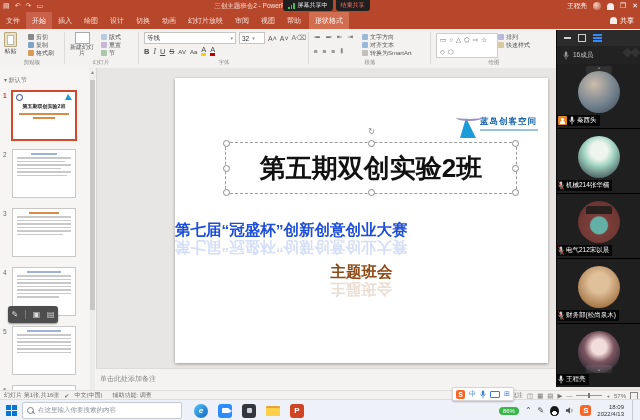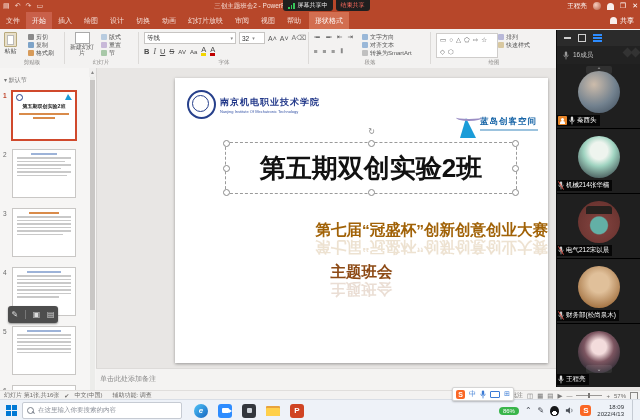--- a/index.html
+++ b/index.html
@@ -69,21 +69,21 @@
   .logoR{position:absolute;right:10px;top:10px;display:flex;align-items:center;gap:4px;}
   .sail{width:0;height:0;border-left:6px solid transparent;border-right:10px solid transparent;border-bottom:20px solid #1b9cd8;transform:rotate(8deg);}
   .sail-swoosh{position:absolute;left:-4px;bottom:-2px;width:26px;height:5px;border-bottom:2px solid #9b8ec4;border-radius:50%;}
   .makername{font-size:8.5px;font-weight:bold;color:#1966a8;letter-spacing:1px;white-space:nowrap;margin-top:28px;}
   .maker-sub{height:2px;width:58px;background:#9cc3de;margin-top:1px;}
   .selbox{position:absolute;left:50px;top:64px;width:290px;height:50px;border:1px dashed #9a9a9a;}
   .hd{position:absolute;width:5px;height:5px;border:1px solid #8a8a8a;background:#fff;border-radius:50%;}
   .rot{position:absolute;left:50%;top:-16px;margin-left:-4px;width:9px;height:9px;border-radius:50%;color:#8a8a8a;font-size:8px;line-height:9px;text-align:center;}
   .slide-title{position:absolute;left:0;top:0;width:100%;height:50px;line-height:50px;text-align:center;
      font-size:26px;font-weight:bold;color:#111;white-space:nowrap;}
-  .sub1{position:absolute;left:0;top:142px;width:100%;text-align:right;font-size:15.5px;font-weight:bold;color:#a16207;white-space:nowrap;}
+  .sub1{position:absolute;left:0;top:142px;width:100%;text-align:left;font-size:15.5px;font-weight:bold;color:#1d4ed8;white-space:nowrap;}
   .sub2{position:absolute;left:0;top:184px;width:100%;text-align:center;font-size:15.5px;font-weight:bold;color:#8d4a15;}
   .refl{transform:scaleY(-1);opacity:.18;filter:blur(.3px);}
   .r1{top:158px;} .r2{top:200px;}
 
   
   .notes{position:absolute;left:96px;top:300px;width:460px;height:22px;background:#f4f3f2;border-top:1px solid #dddbd9;
      font-size:7px;color:#8a8a8a;line-height:20px;padding-left:4px;}
 
   
   .statusbar{left:0;top:390px;width:640px;height:9px;background:#f3f2f1;border-top:1px solid #e0dedc;display:flex;align-items:center;font-size:6px;color:#6e6c6a;z-index:60;}
@@ -421,27 +421,20 @@
 
     <div class="ab minibar">
       <span>✎</span>
       <span style="width:1px;height:9px;background:#777;"></span>
       <span>▣</span>
       <span>▤</span>
     </div>
 
     <div class="editarea">
       <div class="slide">
-        <div class="logoL">
-          <span class="seal"></span>
-          <span>
-            <div class="schoolname">南京机电职业技术学院</div>
-            <div class="school-en">Nanjing Institute Of Mechatronic Technology</div>
-          </span>
-        </div>
         <div class="logoR">
           <span style="position:relative;"><span class="sail"></span><span class="sail-swoosh"></span></span>
           <span>
             <div class="makername">蓝岛创客空间</div>
             <div class="maker-sub"></div>
           </span>
         </div>
 
         <div class="selbox">
           <span class="rot">↻</span>

